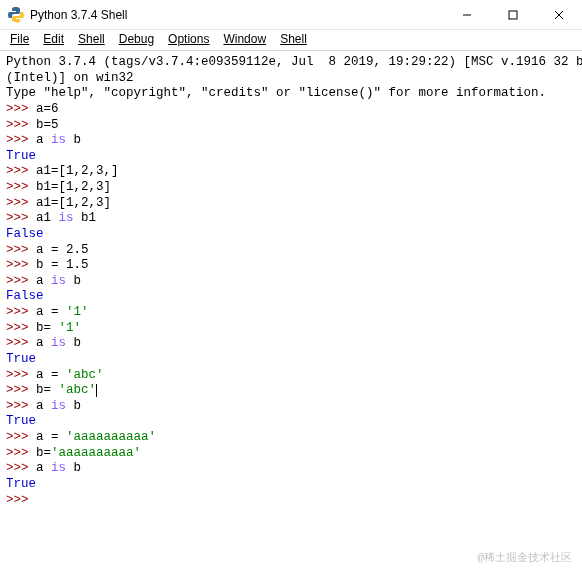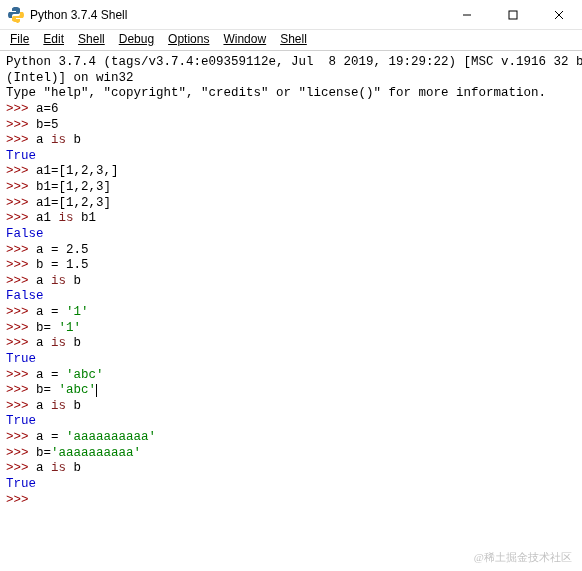--- a/index.html
+++ b/index.html
@@ -49,36 +49,36 @@
     font-family: "Courier New", monospace;
     font-size: 12.5px;
     line-height: 1.25;
     white-space: pre;
     padding: 4px 6px;
     height: calc(100% - 52px);
     overflow: hidden;
     color: #000;
   }
   .prompt { color: #990000; }
-  .kw { color: #7f1d1d; }
+  .kw { color: #8b5cf6; }
   .str { color: #008000; }
   .out { color: #0000cc; text-align: right; }
   .cursor {
     display:inline-block;
     border-left: 1px solid #000;
     height: 13px;
     vertical-align: text-bottom;
   }
   .watermark {
     position: absolute;
     right: 10px;
     bottom: 6px;
     font-size: 11px;
     color: rgba(0,0,0,0.25);
-    font-family: Liberation Serif, serif;
+    font-family: Liberation Mono, monospace;
   }
 </style>
 </head>
 <body>
 
 <div class="titlebar">
   <span class="app-icon">
     <svg viewBox="0 0 16 16" width="16" height="16">
       <path d="M7.5 0C4 0 4 2 4 2v2h4v1H2S0 4.5 0 8s2 3 2 3h2V9s0-2 2-2h4s2 0 2-2V2s0-2-4.5-2z" fill="#366a96"></path>
       <path d="M8.5 16C12 16 12 14 12 14v-2H8v-1h6s2 .5 2-3-2-3-2-3h-2v2s0 2-2 2H6s-2 0-2 2v2s0 2 4.5 2z" fill="#ffc331"></path>

